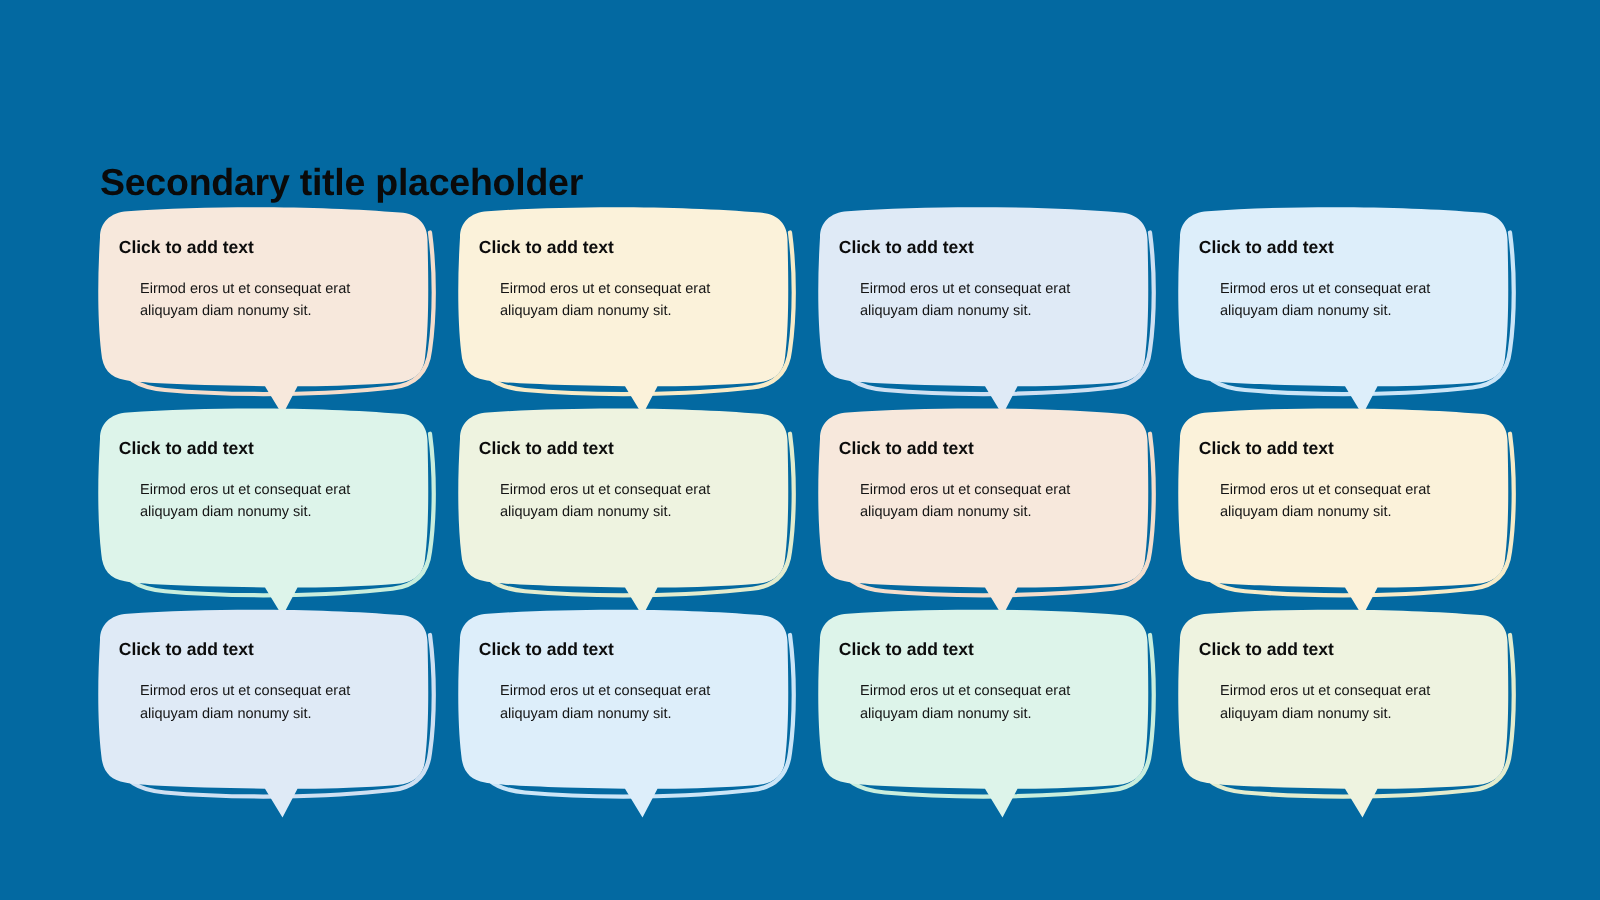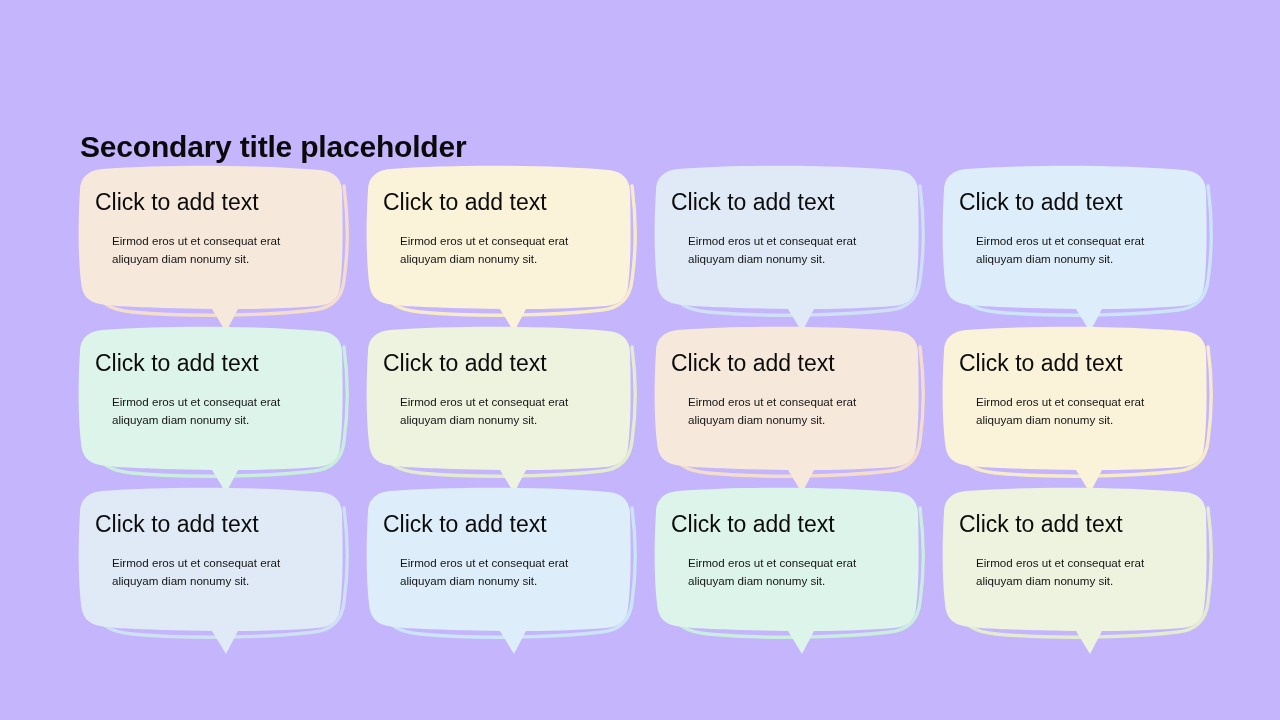--- a/index.html
+++ b/index.html
@@ -72,41 +72,41 @@
     position: absolute;
     left: 0;
     top: 0;
     width: 270px;
     height: 130px;
     box-sizing: border-box;
     padding: 22px 26px 0 15px;
   }
 
   .bubble-heading {
-    font-size: 23px;
-    font-weight: normal;
+    font-size: 14px;
+    font-weight: bold;
     color: #0c0c0c;
     line-height: 1.1;
     margin: 0 0 14px 0;
     white-space: nowrap;
   }
 
   .bubble-body {
     font-size: 11.6px;
     font-weight: normal;
     color: #141414;
     line-height: 1.55;
     margin: 17px;
     max-width: 205px;
   }
 </style>
 </head>
 <body>
 
-<div class="slide" style="background: #c4b5fd;">
+<div class="slide" style="background: #0369a1;">
 
   <div class="slide-title">Secondary title placeholder</div>
 
   <div class="bubble-grid">
 
     <div class="bubble-row">
       <div class="bubble c0">
         <svg class="bubble-svg" viewBox="0 0 300 175">
           <path class="sketch" d="M30,22 C26,60 25,96 30,128 C32,142 44,150 66,152 C122,157 196,156 248,150 C266,148 276,138 278,120 C282,92 282,56 278,26" fill="none" stroke-width="3.4" stroke-linecap="round" stroke="#f4ddcc"></path>
           <path class="fill" d="M14,30 C14,18 22,10 36,9 C104,4 196,5 254,10 C268,11 276,19 276,32 C277,70 277,102 274,126 C273,138 265,145 252,146 C225,148 200,149 178,149 L172,149 L160,172 L146,149 L98,148 C66,147 44,146 34,144 C22,142 16,135 15,122 C12,96 12,62 14,30 Z" fill="#f7e8dc"></path>

